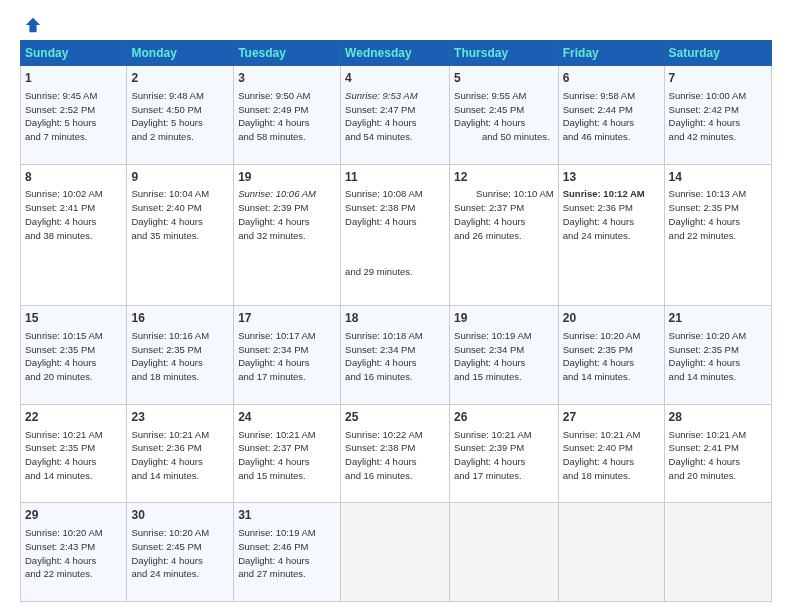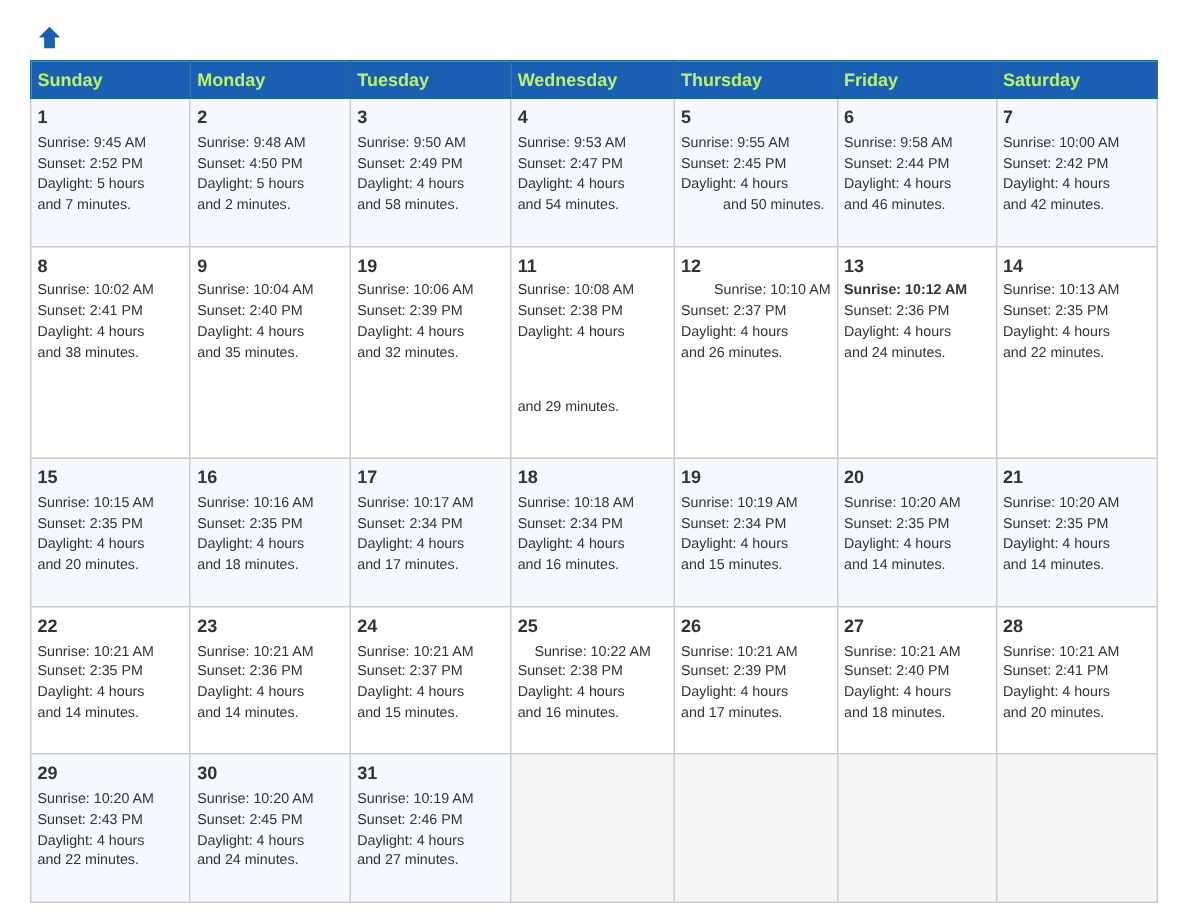--- a/index.html
+++ b/index.html
@@ -50,21 +50,21 @@
       font-size: 14px;
       color: #555;
     }
     .calendar {
       width: 100%;
       border-collapse: collapse;
       flex: 1;
     }
     .calendar thead tr {
       background: #1a5fb4;
-      color: #bef264;
+      color: #5eead4;
       margin-left: 12px;
     }
     .calendar thead th {
       padding: 5px 4px;
       font-size: 12px;
       font-weight: bold;
       text-align: left;
       border: 1px solid #2563a8;
     }
     .calendar tbody tr {
@@ -157,21 +157,21 @@
             <div class="day-info">
               <span style="display: block;">Sunrise: 9:50 AM</span>
               <span style="display: block;">Sunset: 2:49 PM</span>
               <span style="display: block;">Daylight: 4 hours</span>
               <span style="display: block;">and 58 minutes.</span>
             </div>
           </td>
           <td>
             <span class="day-num">4</span>
             <div class="day-info">
-              <span style="display: block;">Sunrise: 9:53 AM</span>
+              <span style="display: block; font-style: italic;">Sunrise: 9:53 AM</span>
               <span style="display: block;">Sunset: 2:47 PM</span>
               <span style="display: block;">Daylight: 4 hours</span>
               <span style="display: block;">and 54 minutes.</span>
             </div>
           </td>
           <td>
             <span class="day-num">5</span>
             <div class="day-info">
               <span style="display: block;">Sunrise: 9:55 AM</span>
               <span style="display: block;">Sunset: 2:45 PM</span>
@@ -213,21 +213,21 @@
             <div class="day-info">
               <span style="display: block;">Sunrise: 10:04 AM</span>
               <span style="display: block;">Sunset: 2:40 PM</span>
               <span style="display: block;">Daylight: 4 hours</span>
               <span style="display: block;">and 35 minutes.</span>
             </div>
           </td>
           <td>
             <span class="day-num">19</span>
             <div class="day-info">
-              <span style="display: block;">Sunrise: 10:06 AM</span>
+              <span style="display: block; font-style: italic;">Sunrise: 10:06 AM</span>
               <span style="display: block;">Sunset: 2:39 PM</span>
               <span style="display: block;">Daylight: 4 hours</span>
               <span style="display: block;">and 32 minutes.</span>
             </div>
           </td>
           <td>
             <span class="day-num">11</span>
             <div class="day-info">
               <span style="display: block;">Sunrise: 10:08 AM</span>
               <span style="display: block;">Sunset: 2:38 PM</span>
@@ -352,21 +352,21 @@
             <div class="day-info">
               <span style="display: block;">Sunrise: 10:21 AM</span>
               <span style="display: block;">Sunset: 2:37 PM</span>
               <span style="display: block;">Daylight: 4 hours</span>
               <span style="display: block;">and 15 minutes.</span>
             </div>
           </td>
           <td>
             <span class="day-num">25</span>
             <div class="day-info">
-              <span style="display: block; text-align: center;">Sunrise: 10:22 AM</span>
+              <span style="display: block;">Sunrise: 10:22 AM</span>
               <span style="display: block;">Sunset: 2:38 PM</span>
               <span style="display: block;">Daylight: 4 hours</span>
               <span style="display: block;">and 16 minutes.</span>
             </div>
           </td>
           <td>
             <span class="day-num">26</span>
             <div class="day-info">
               <span style="display: block;">Sunrise: 10:21 AM</span>
               <span style="display: block;">Sunset: 2:39 PM</span>

